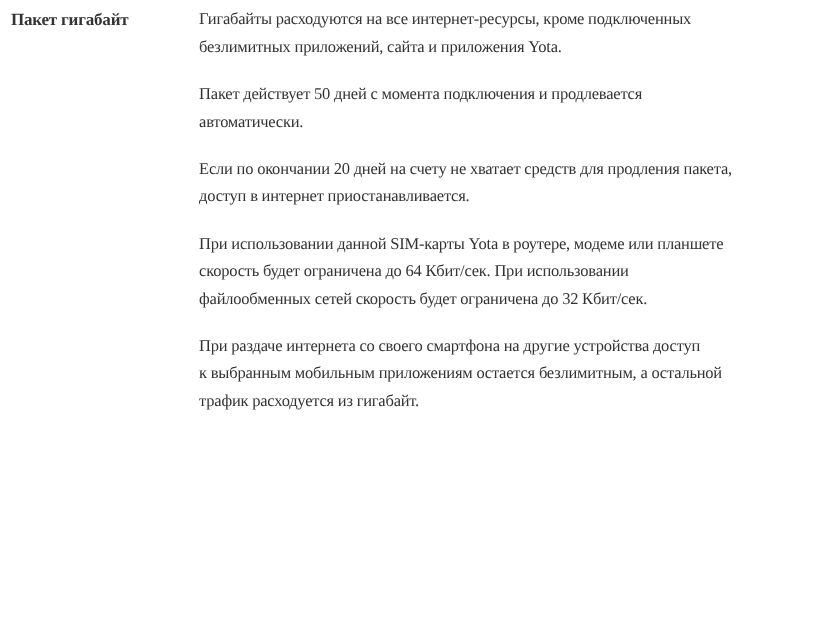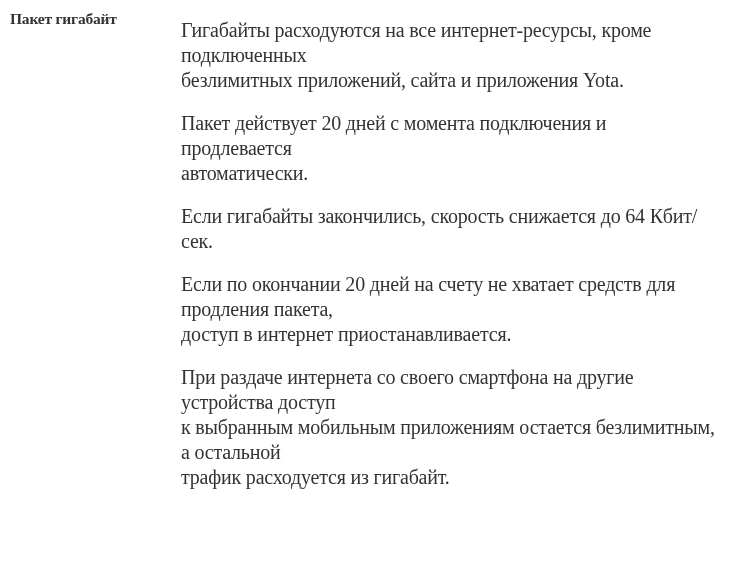--- a/index.html
+++ b/index.html
@@ -30,22 +30,22 @@
     line-height: 25px;
     letter-spacing: -0.2px;
     color: var(--body-text, #333333);
   }
   .term-content {
     flex: 1 1 auto;
     min-width: 0;
     padding-right: 24px;
   }
   .para {
-    margin: 12px 0 18px 0;
-    font-size: 20px;
+    margin: 0 0 18px 0;
+    font-size: 15px;
     font-weight: 400;
     line-height: 25px;
     letter-spacing: -0.2px;
     color: var(--body-text, #333333);
     white-space: pre-line;
   }
   .para.muted {
     color: var(--muted-heading, #b2b2b2);
   }
 </style>
@@ -57,28 +57,30 @@
 
     <div class="term-label">Пакет гигабайт</div>
 
     <div class="term-content">
 
       <p class="para">Гигабайты расходуются на все интернет-ресурсы, кроме подключенных
 безлимитных приложений, сайта и приложения Yota.</p>
 
 
 
-      <p class="para">Пакет действует 20 дней с момента подключения и продлевается
+      <p class="para">Пакет действует 50 дней с момента подключения и продлевается
 автоматически.</p>
 
-      <p class="para">Если гигабайты закончились, скорость снижается до 64 Кбит/сек.</p>
 
       <p class="para">Если по окончании 20 дней на счету не хватает средств для продления пакета,
 доступ в интернет приостанавливается.</p>
 
+      <p class="para">При использовании данной SIM-карты Yota в роутере, модеме или планшете
+скорость будет ограничена до 64 Кбит/сек. При использовании
+файлообменных сетей скорость будет ограничена до 32 Кбит/сек.</p>
 
       <p class="para">При раздаче интернета со своего смартфона на другие устройства доступ
 к выбранным мобильным приложениям остается безлимитным, а остальной
 трафик расходуется из гигабайт.</p>
 
     </div>
   </div>
 </div>
 
 </body></html>

